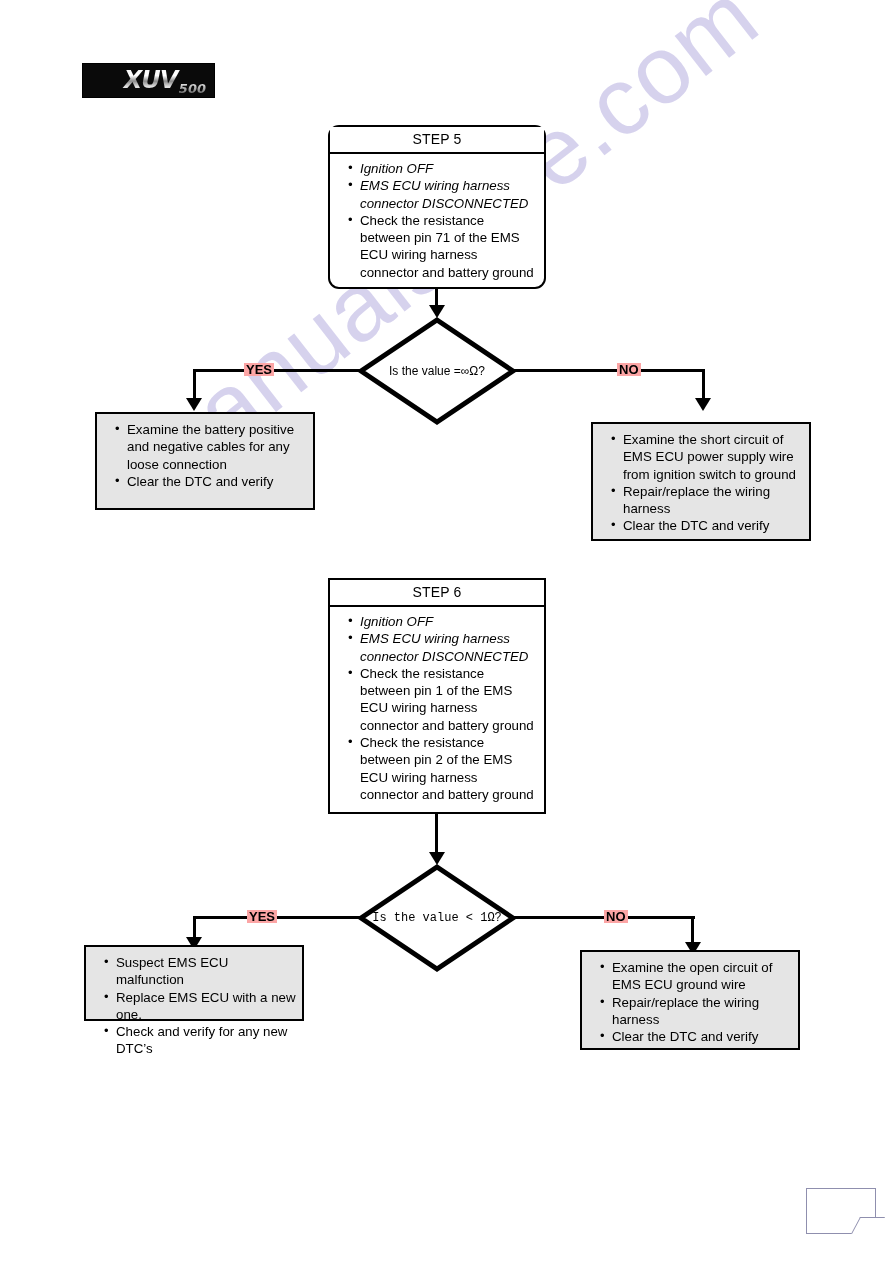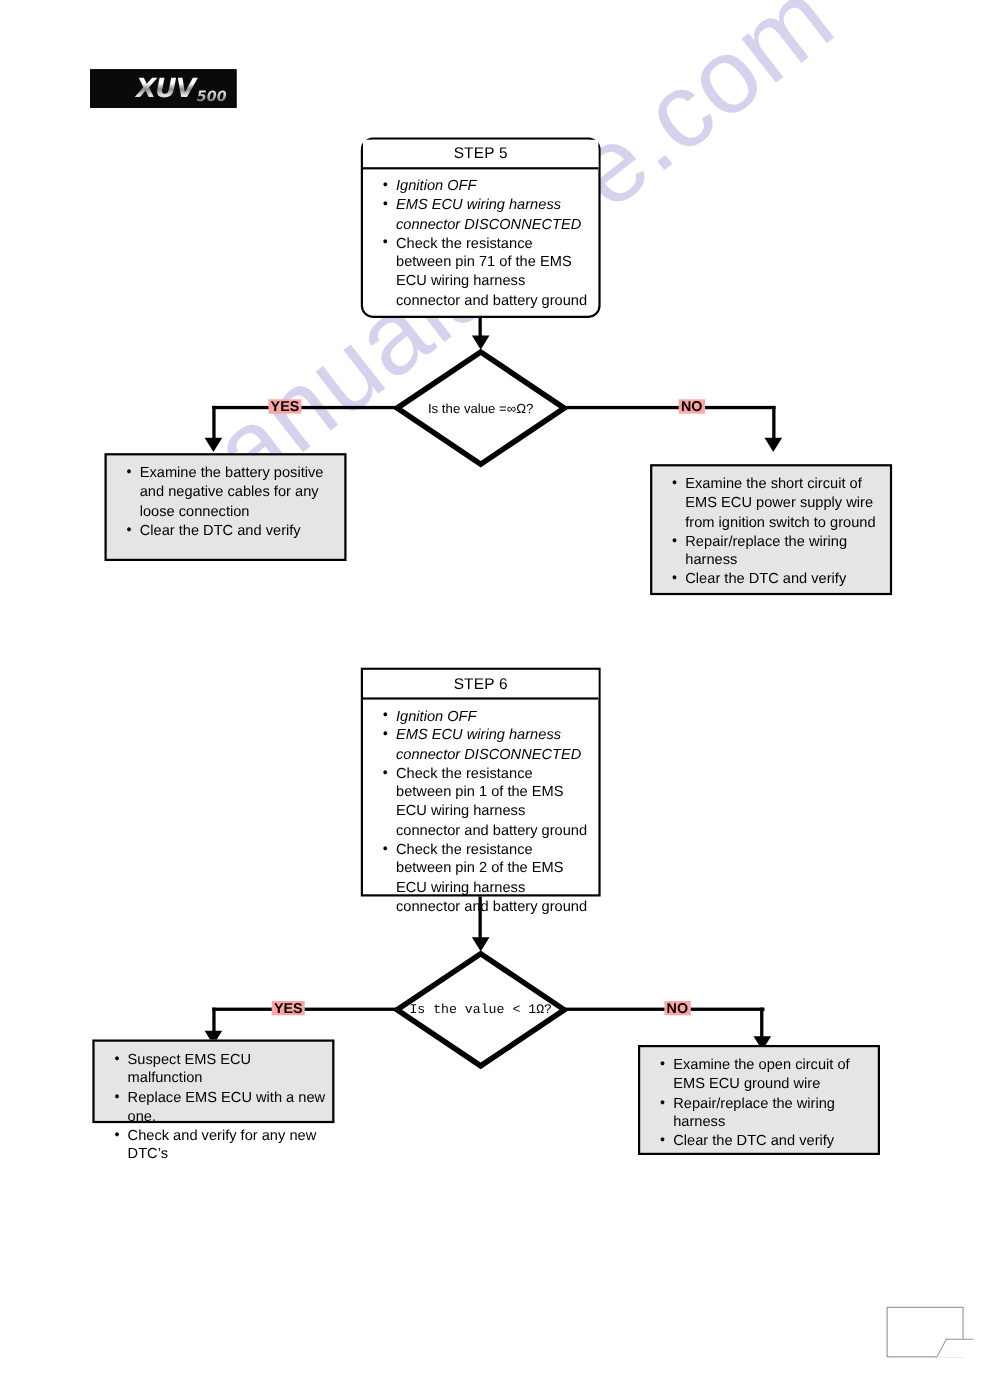--- a/index.html
+++ b/index.html
@@ -265,21 +265,21 @@
   </div>
 
   <div class="result-box" style="left:591px; top:422px; width:220px; height:119px;">
     <ul class="bullets">
       <li>Examine the  short  circuit of EMS ECU  power supply wire from ignition switch to ground</li>
       <li>Repair/replace the wiring harness</li>
       <li>Clear the DTC and verify</li>
     </ul>
   </div>
 
-  <div class="node step-box" style="left:328px; top:607px; width:218px; height:208px;">
+  <div class="node step-box" style="left:328px; top:578px; width:218px; height:236px;">
     <div class="step-header">STEP 6</div>
     <div class="step-body">
       <ul class="bullets">
         <li class="ital">Ignition OFF</li>
         <li class="ital">EMS ECU  wiring harness connector DISCONNECTED</li>
         <li>Check the resistance between pin 1 of the  EMS ECU wiring harness connector and battery ground</li>
         <li>Check the resistance between pin 2 of the  EMS ECU wiring harness connector and battery ground</li>
       </ul>
     </div>
   </div>

